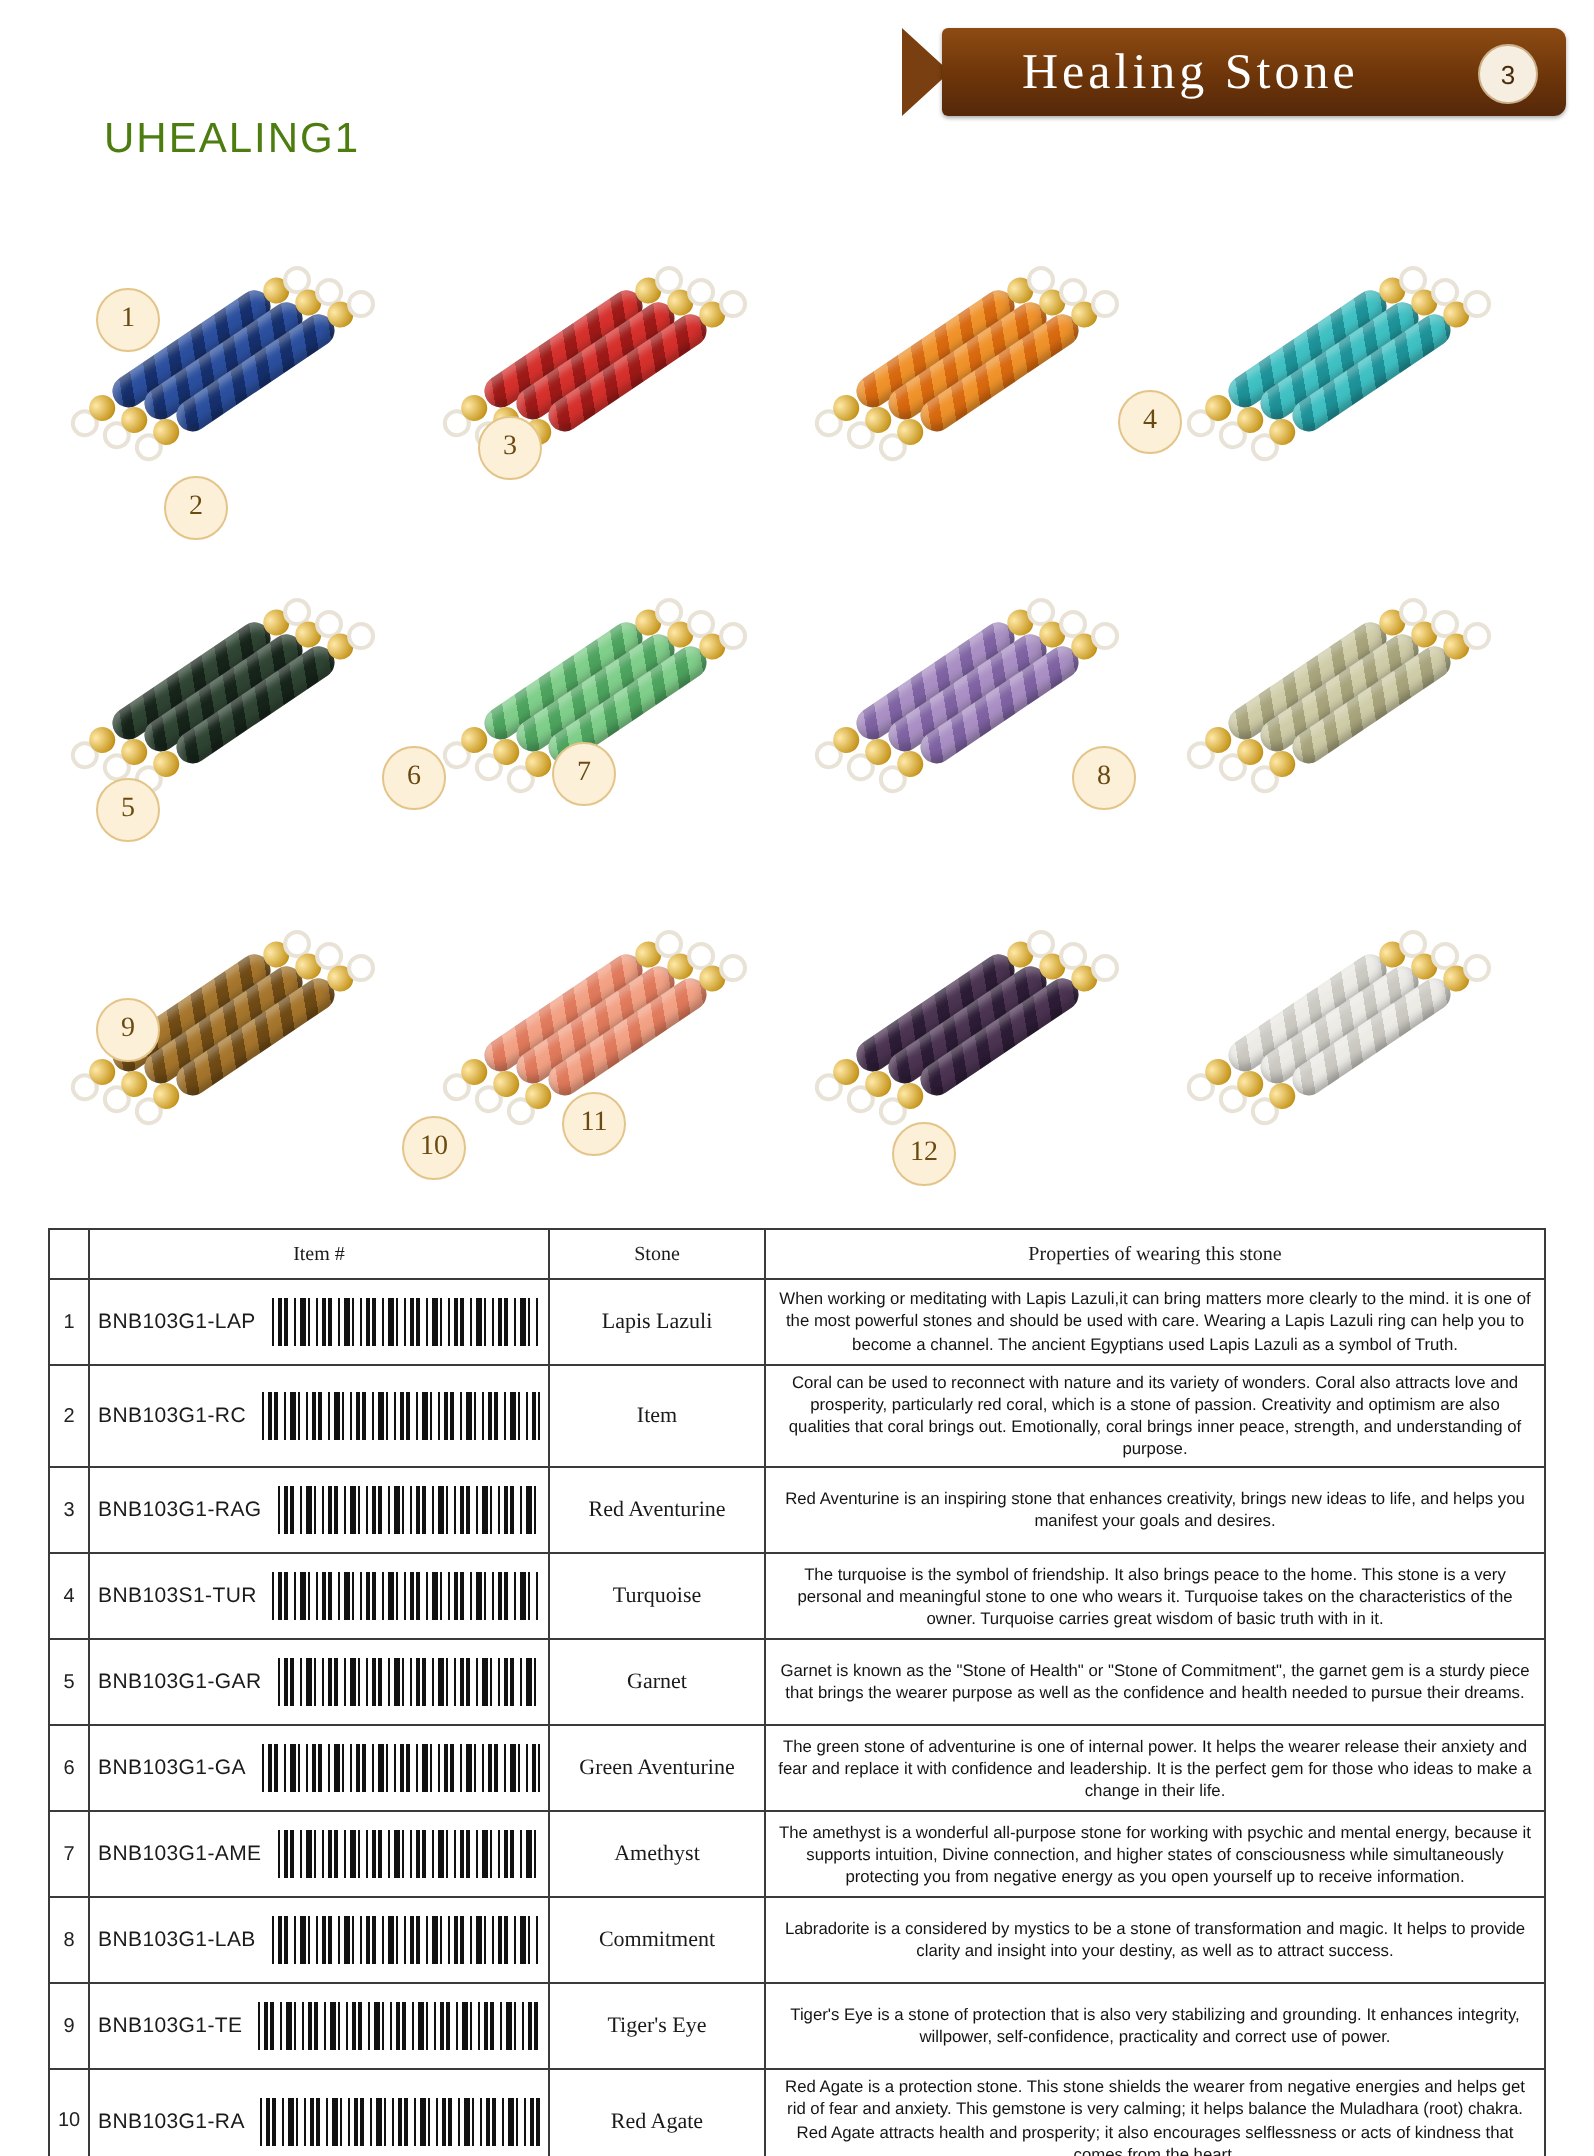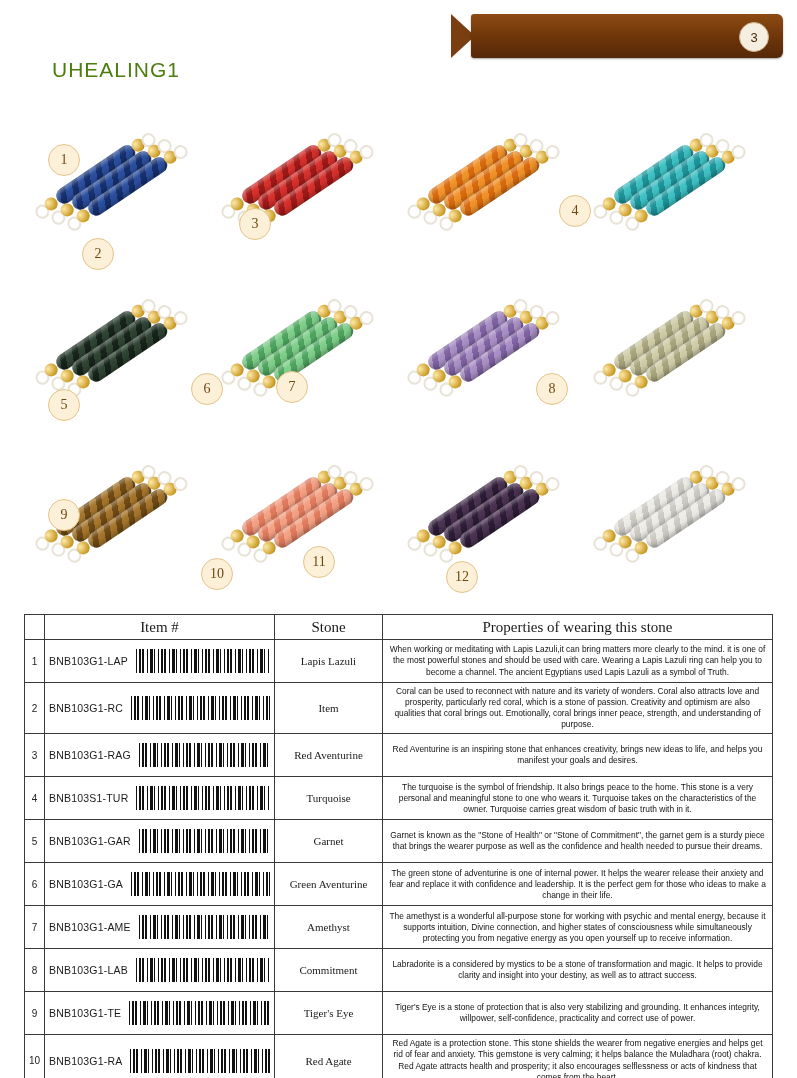--- a/index.html
+++ b/index.html
@@ -165,21 +165,21 @@
     border-collapse: collapse;
     width: 748px;
     table-layout: fixed;
   }
   table.spec th, table.spec td {
     border: 1px solid #3a3a3a;
     vertical-align: middle;
   }
   table.spec thead th {
     height: 22px;
-    font-size: 15px;
+    font-size: 10px;
     font-weight: normal;
     font-family: "Liberation Serif", serif;
   }
   col.c-idx { width: 20px; }
   col.c-item { width: 230px; }
   col.c-stone { width: 108px; }
   col.c-prop { width: 390px; }
 
   td.idx {
     text-align: center;
@@ -222,20 +222,21 @@
     padding: 3px 6px;
     color: #141414;
   }
 </style>
 </head>
 <body>
 
 <div class="header-banner">
   <div class="banner-left-tail"></div>
   <div class="banner-body"></div>
+  <div class="banner-title">Healing  Stone</div>
   <div class="page-badge">3</div>
 </div>
 
 <div class="page-code">UHEALING1</div>
 
 <div class="grid">
     <div class="cell" style="left: 0px; top: 0px;">
       <div class="swatch">
         <div class="strand" style="left: 6px; top: 96px;">
           <div class="ring left"></div>
@@ -513,21 +514,21 @@
         </div>
         <div class="strand" style="left: 38px; top: 108px;">
           <div class="ring left"></div>
           <div class="cap left"></div>
           <div class="beads" style="background: repeating-linear-gradient(115deg, rgb(75, 51, 82) 0px, rgb(75, 51, 82) 7px, rgb(45, 28, 54) 7px, rgb(45, 28, 54) 13px); box-shadow: rgba(0, 0, 0, 0.28) 0px -3px 5px inset, rgba(255, 255, 255, 0.35) 0px 3px 4px inset;"></div>
           <div class="cap right"></div>
           <div class="ring right"></div>
         </div>
       </div>
     </div>
-    <div class="num-badge" style="left: 277px; top: 450px; text-align: right;">11</div>
+    <div class="num-badge" style="left: 255px; top: 450px; text-align: right;">11</div>
     <div class="cell" style="left: 558px; top: 332px;">
       <div class="swatch">
         <div class="strand" style="left: 6px; top: 96px;">
           <div class="ring left"></div>
           <div class="cap left"></div>
           <div class="beads" style="background: repeating-linear-gradient(115deg, rgb(236, 235, 230) 0px, rgb(236, 235, 230) 7px, rgb(203, 201, 194) 7px, rgb(203, 201, 194) 13px); box-shadow: rgba(0, 0, 0, 0.28) 0px -3px 5px inset, rgba(255, 255, 255, 0.35) 0px 3px 4px inset;"></div>
           <div class="cap right"></div>
           <div class="ring right"></div>
         </div>
         <div class="strand" style="left: 22px; top: 102px;">

